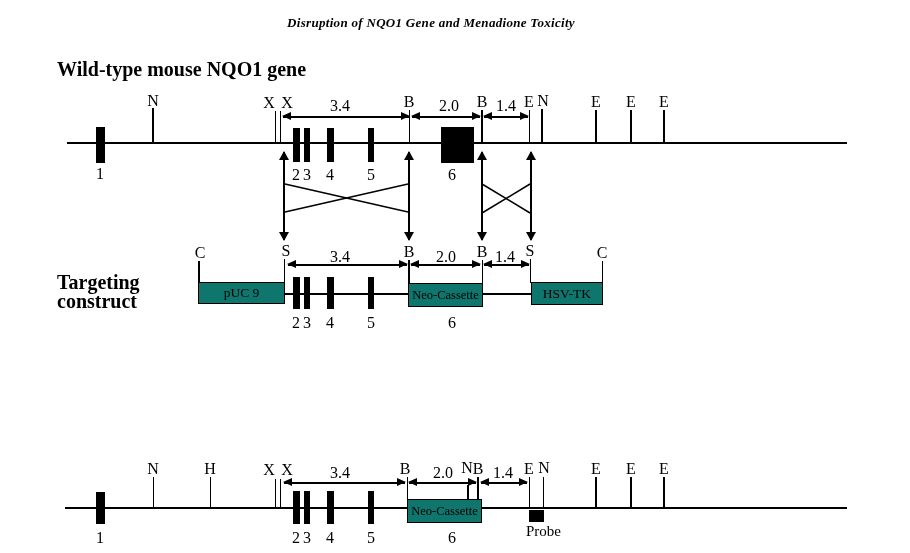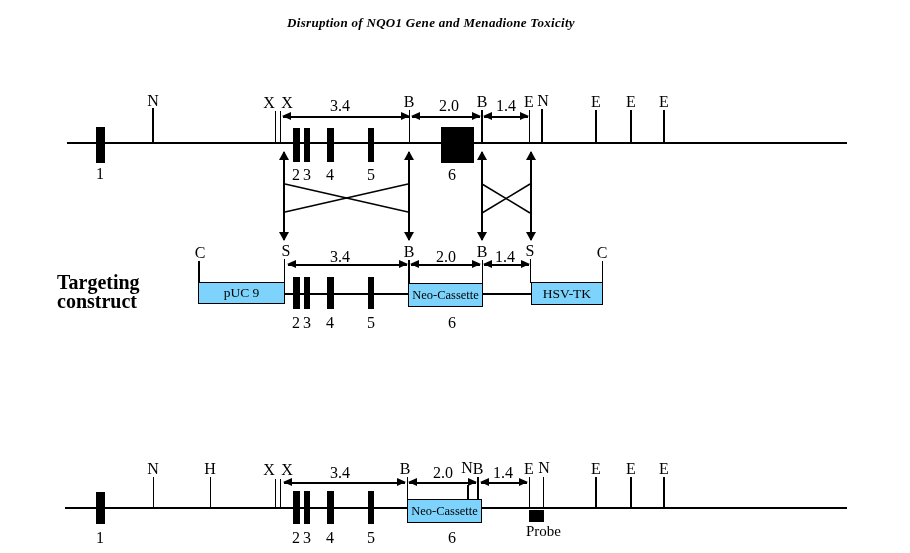--- a/index.html
+++ b/index.html
@@ -8,37 +8,38 @@
   .abs{position:absolute;}
   .title{left:0;top:15px;width:862px;text-align:center;font-style:italic;font-size:13px;font-weight:600;letter-spacing:.3px;}
   .h{font-weight:bold;font-size:20px;line-height:20px;}
   .hl{position:absolute;height:1.7px;background:#000;}
   .tick{position:absolute;width:1.5px;background:#000;}
   .tickthin{position:absolute;width:1.2px;background:#000;}
   .lab{position:absolute;font-size:16px;line-height:15px;width:18px;text-align:center;}
   .dlab{position:absolute;font-size:16px;line-height:14px;width:40px;text-align:center;}
   .elab{position:absolute;font-size:16px;line-height:15px;width:18px;text-align:center;}
   .exon{position:absolute;background:#000;}
-  .obox{position:absolute;border:1.6px solid #000;background:#7dd3fc;box-sizing:border-box;
+  .obox{position:absolute;border:1.6px solid #000;background:#0f766e;box-sizing:border-box;
         display:flex;align-items:center;justify-content:center;z-index:3;}
   .harrow{position:absolute;height:1.6px;background:#000;}
   .ah-l{position:absolute;left:-1px;top:-3.7px;width:0;height:0;border-top:4.5px solid transparent;border-bottom:4.5px solid transparent;border-right:9px solid #000;}
   .ah-r{position:absolute;right:-1px;top:-3.7px;width:0;height:0;border-top:4.5px solid transparent;border-bottom:4.5px solid transparent;border-left:9px solid #000;}
   .varrow{position:absolute;width:1.6px;background:#000;}
   .ah-u{position:absolute;top:-1px;left:-4.2px;width:0;height:0;border-left:5px solid transparent;border-right:5px solid transparent;border-bottom:9px solid #000;}
   .ah-d{position:absolute;bottom:-1px;left:-4.2px;width:0;height:0;border-left:5px solid transparent;border-right:5px solid transparent;border-top:9px solid #000;}
   .xsvg{position:absolute;left:0;top:0;pointer-events:none;z-index:1;}
 </style>
 </head>
 <body>
 
 <div class="fig">
 
   <div class="abs title">Disruption of NQO1 Gene and Menadione Toxicity</div>
 
+  <div class="abs h" style="left:57px;top:59px;">Wild-type mouse NQO1 gene</div>
 
   <div class="hl" style="left:67px;top:142px;width:780px;"></div>
 
   <div class="lab" style="left:144px;top:93px;">N</div>
   <div class="tick" style="left:152px;top:108px;height:34px;"></div>
   <div class="lab" style="left:260px;top:95px;">X</div>
   <div class="tickthin" style="left:275px;top:111px;height:31px;"></div>
   <div class="lab" style="left:278px;top:95px;">X</div>
   <div class="tickthin" style="left:279.5px;top:111px;height:31px;"></div>
   <div class="lab" style="left:400px;top:94px;">B</div>

